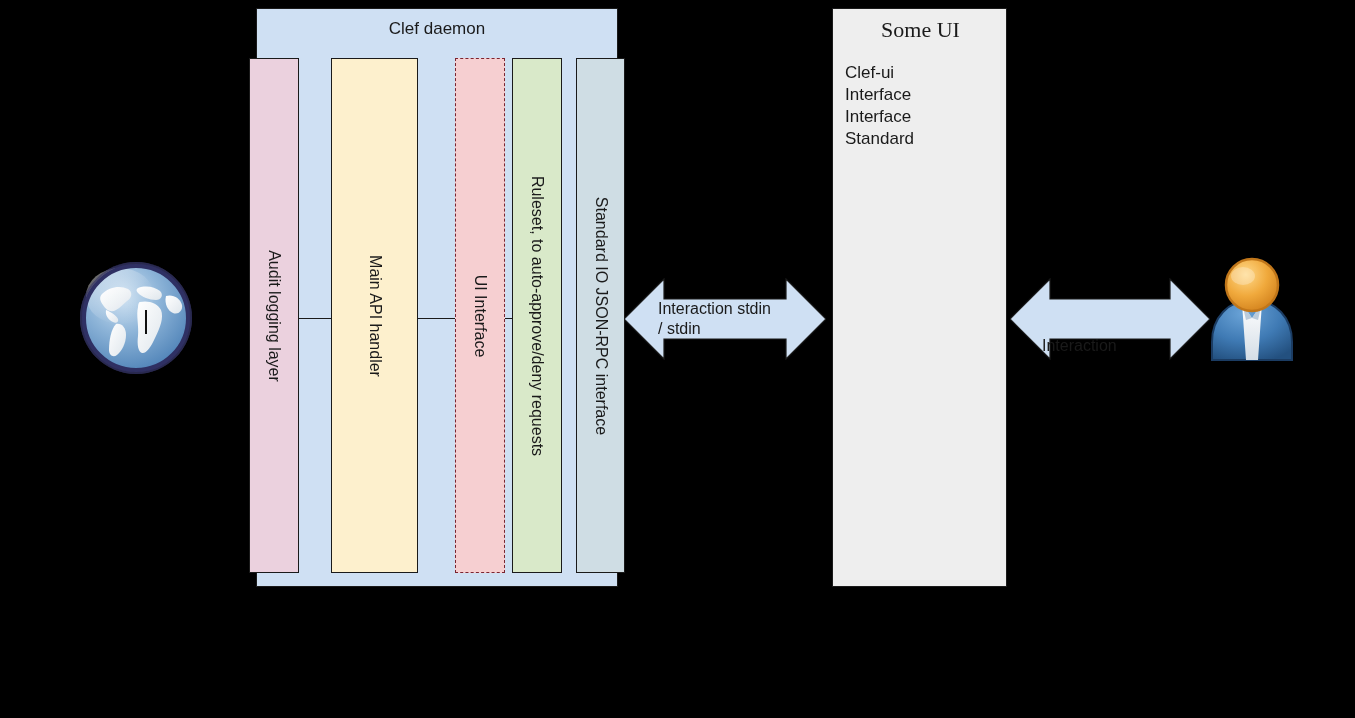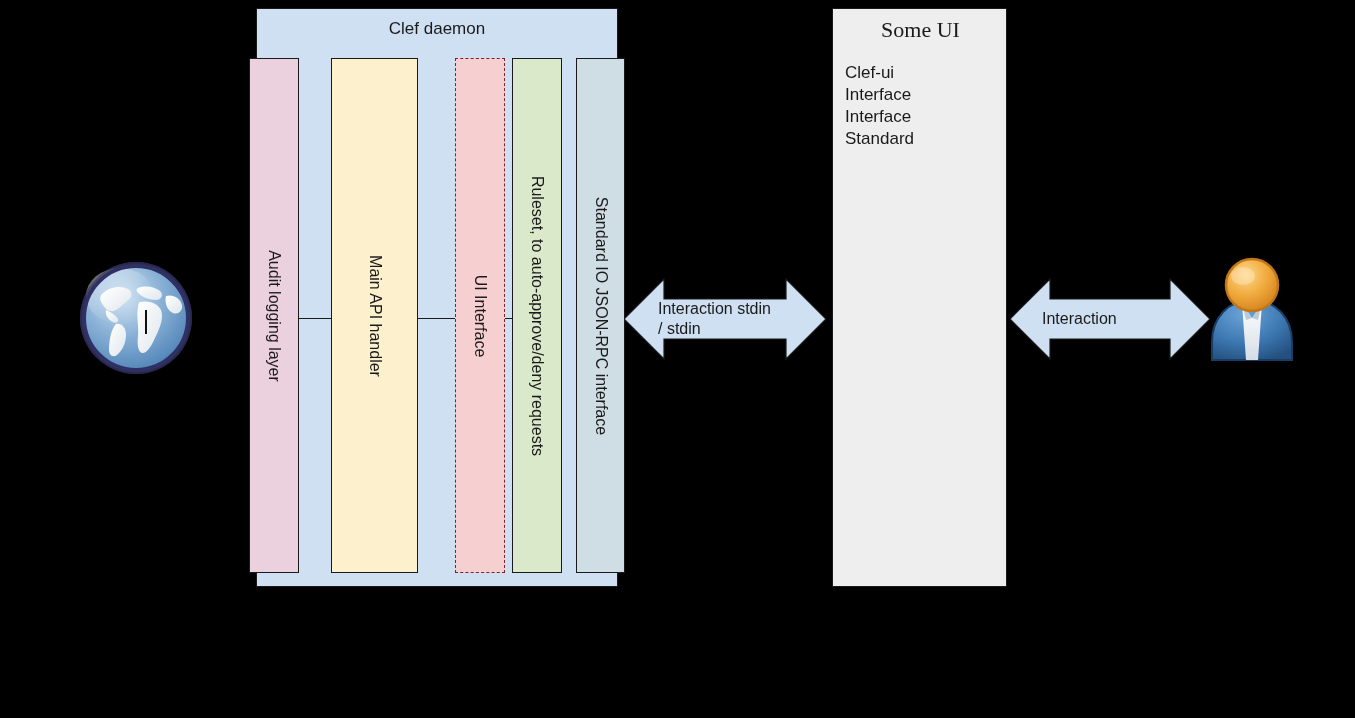--- a/index.html
+++ b/index.html
@@ -132,21 +132,21 @@
     transform: translateY(-50%);
     font-size: 16px;
     line-height: 20px;
     color: #1a1a1a;
     white-space: nowrap;
     pointer-events: none;
   }
   .arrow-stdio { left: 624px; width: 202px; }
   .arrow-stdio .arrow-label { left: 34px; }
   .arrow-inter { left: 1010px; width: 200px; }
-  .arrow-inter .arrow-label { left: 32px; }
+  .arrow-inter .arrow-label { left: 32px; margin-top: 27px; }
 
   
   .globe {
     position: absolute;
     left: 76px;
     top: 258px;
     width: 120px;
     height: 120px;
   }
   

